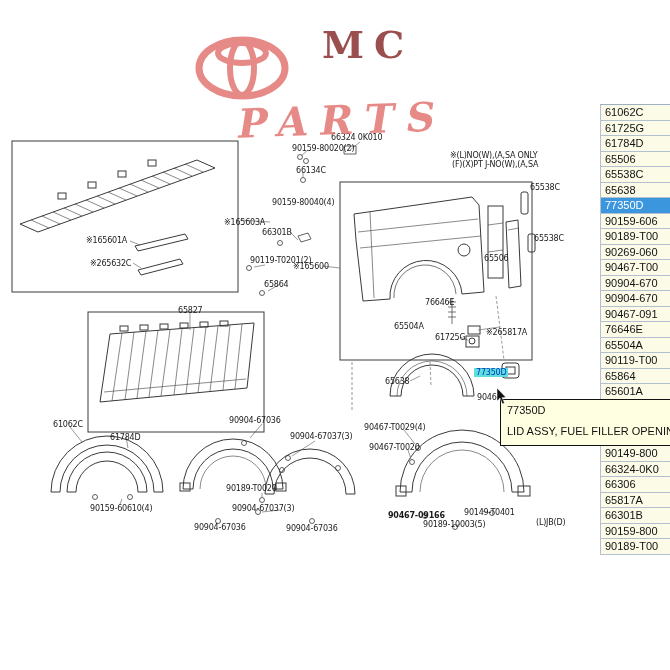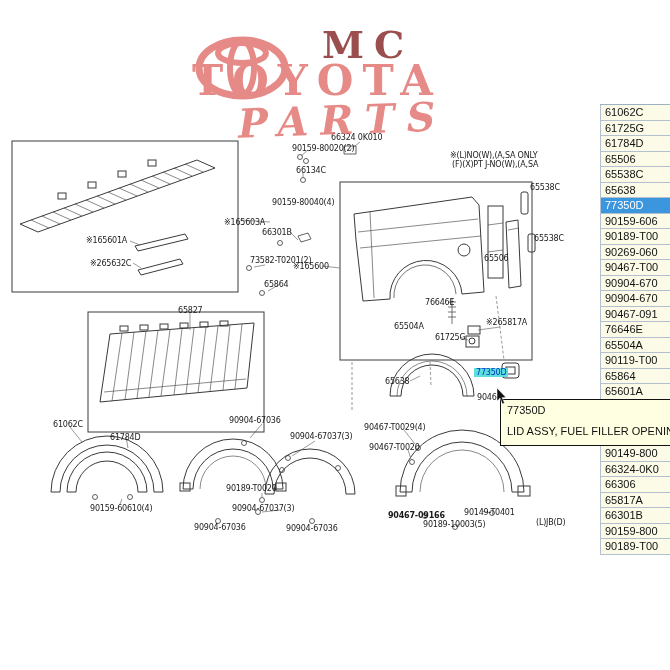--- a/index.html
+++ b/index.html
@@ -152,27 +152,27 @@
         <div class="plabel" style="left: 286px; top: 166px; padding-left: 10px;">66134C</div>
         <div class="plabel" style="left: 450px; top: 151px;">※(L)NO(W),(A,SA ONLY</div>
         <div class="plabel" style="left: 452px; top: 160px;">(F)(X)PT J-NO(W),(A,SA</div>
         <div class="plabel" style="left: 530px; top: 183px;">65538C</div>
         <div class="plabel" style="left: 272px; top: 198px;">90159-80040(4)</div>
         <div class="plabel" style="left: 224px; top: 218px;">※165603A</div>
         <div class="plabel" style="left: 262px; top: 228px;">66301B</div>
         <div class="plabel" style="left: 534px; top: 234px;">65538C</div>
         <div class="plabel" style="left: 86px; top: 236px;">※165601A</div>
         <div class="plabel" style="left: 90px; top: 259px; text-align: right;">※265632C</div>
-        <div class="plabel" style="left: 250px; top: 256px;">73582-T0201(2)</div>
+        <div class="plabel" style="left: 250px; top: 256px;">90119-T0201(2)</div>
         <div class="plabel" style="left: 293px; top: 262px;">※165600</div>
         <div class="plabel" style="left: 264px; top: 280px;">65864</div>
         <div class="plabel" style="left: 484px; top: 254px;">65506</div>
         <div class="plabel" style="left: 178px; top: 306px;">65827</div>
         <div class="plabel" style="left: 425px; top: 298px;">76646E</div>
-        <div class="plabel" style="left: 486px; top: 318px;">※265817A</div>
+        <div class="plabel" style="left: 486px; top: 328px;">※265817A</div>
         <div class="plabel" style="left: 394px; top: 322px;">65504A</div>
         <div class="plabel" style="left: 435px; top: 333px;">61725G</div>
         <div class="plabel hl" style="background: rgb(95, 222, 222); left: 474px; top: 368px;">77350D</div>
         <div class="plabel" style="left: 385px; top: 377px;">65638</div>
         <div class="plabel" style="left: 477px; top: 393px;">90467-</div>
         <div class="plabel" style="left: 53px; top: 420px;">61062C</div>
         <div class="plabel" style="left: 110px; top: 433px;">61784D</div>
         <div class="plabel" style="left: 229px; top: 416px;">90904-67036</div>
         <div class="plabel" style="left: 290px; top: 432px;">90904-67037(3)</div>
         <div class="plabel" style="left: 364px; top: 423px;">90467-T0029(4)</div>
@@ -191,21 +191,20 @@
 
   <div class="watermark">
     <svg class="emblem" width="96" height="74" viewBox="0 0 96 74">
       <g stroke="#e06a66" fill="none">
         <ellipse cx="48" cy="38" rx="43" ry="28" stroke-width="7"></ellipse>
         <ellipse cx="48" cy="38" rx="12" ry="27" stroke-width="6"></ellipse>
         <ellipse cx="48" cy="23" rx="24" ry="10" stroke-width="6"></ellipse>
       </g>
     </svg>
     <div class="wm-mc">MC</div>
-    <div class="wm-brand">TOYOTA</div>
     <div class="wm-parts">PARTS</div>
   </div>
 
   <div class="plist">
       <div class="plist-row">61062C</div>
       <div class="plist-row">61725G</div>
       <div class="plist-row">61784D</div>
       <div class="plist-row">65506</div>
       <div class="plist-row">65538C</div>
       <div class="plist-row">65638</div>

